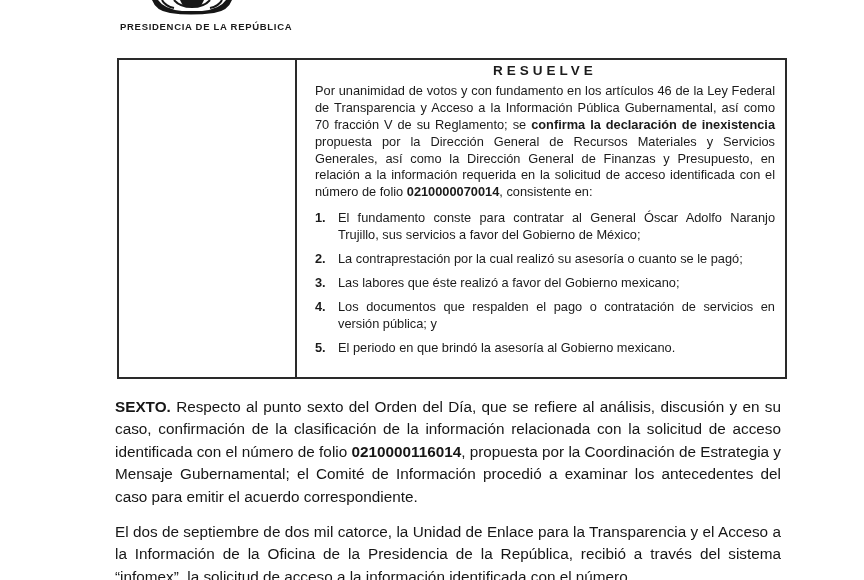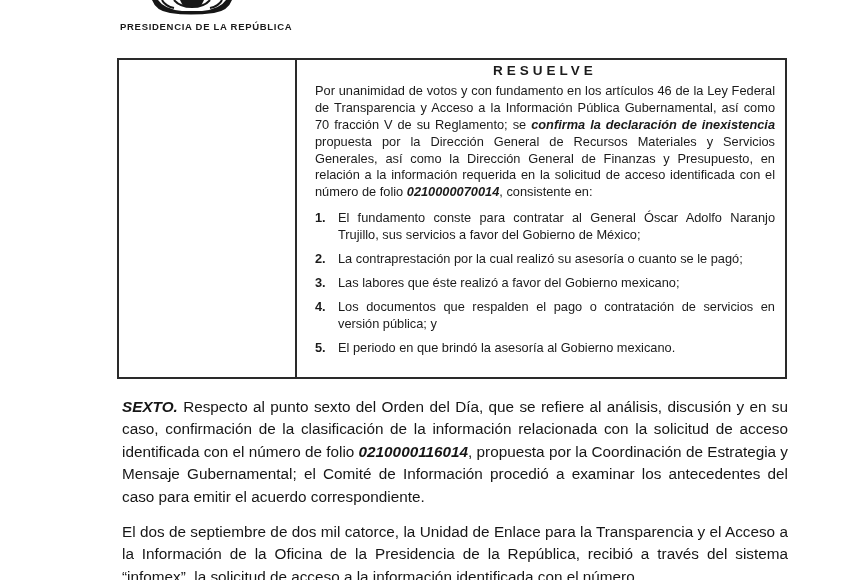--- a/index.html
+++ b/index.html
@@ -39,32 +39,32 @@
     padding: 3px 10px 5px 18px;
     font-size: 12.8px; line-height: 16.9px;
     text-align: justify;
   }
   .res-title {
     text-align: center; font-weight: bold;
     font-size: 13.5px; letter-spacing: 4px;
     margin-bottom: 3px;
   }
   .res-intro { text-align: justify; }
-  b, .bold { font-weight: bold; font-style: italic; }
+  b, .bold { font-weight: bold; }
 
   .res-list { margin-top: 9px; }
   .res-item { display: flex; margin-bottom: 7px; }
   .res-item .num { flex: 0 0 23px; font-weight: bold; }
   .res-item .txt { flex: 1 1 auto; text-align: justify; }
 
   .res-closing { margin-top: 1px; text-align: justify; }
 
   
   .para {
-    position: absolute; left: 122px; width: 666px;
+    position: absolute; left: 115px; width: 666px;
     font-size: 15.3px; line-height: 22.4px;
     text-align: justify; color: #161616;
   }
   .para-sexto { top: 396px; }
   .para-infomex { top: 521px; }
 </style>
 </head>
 <body>
 
 <div class="page">

